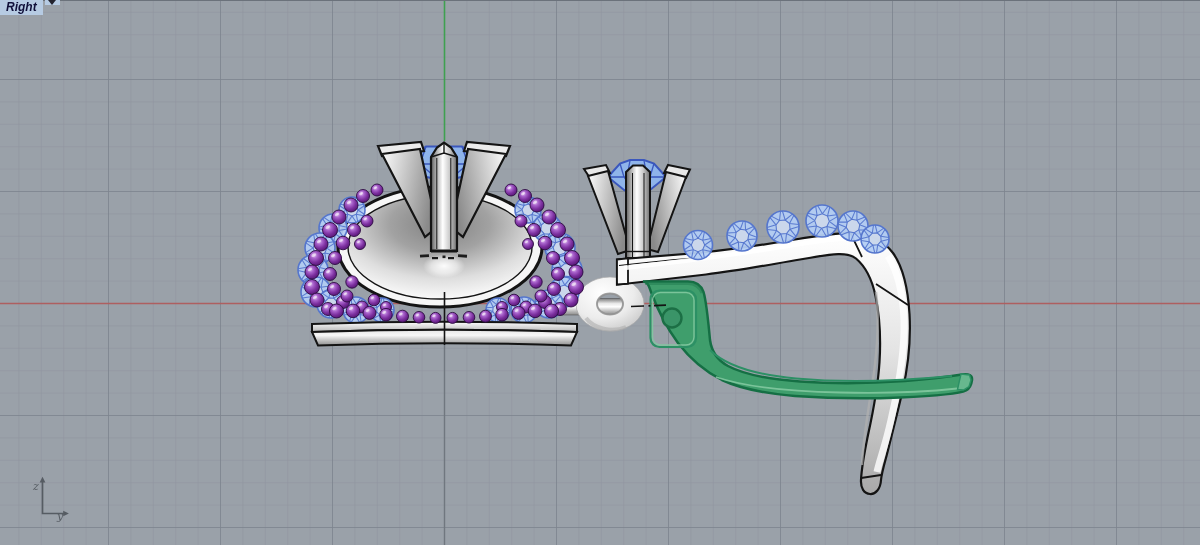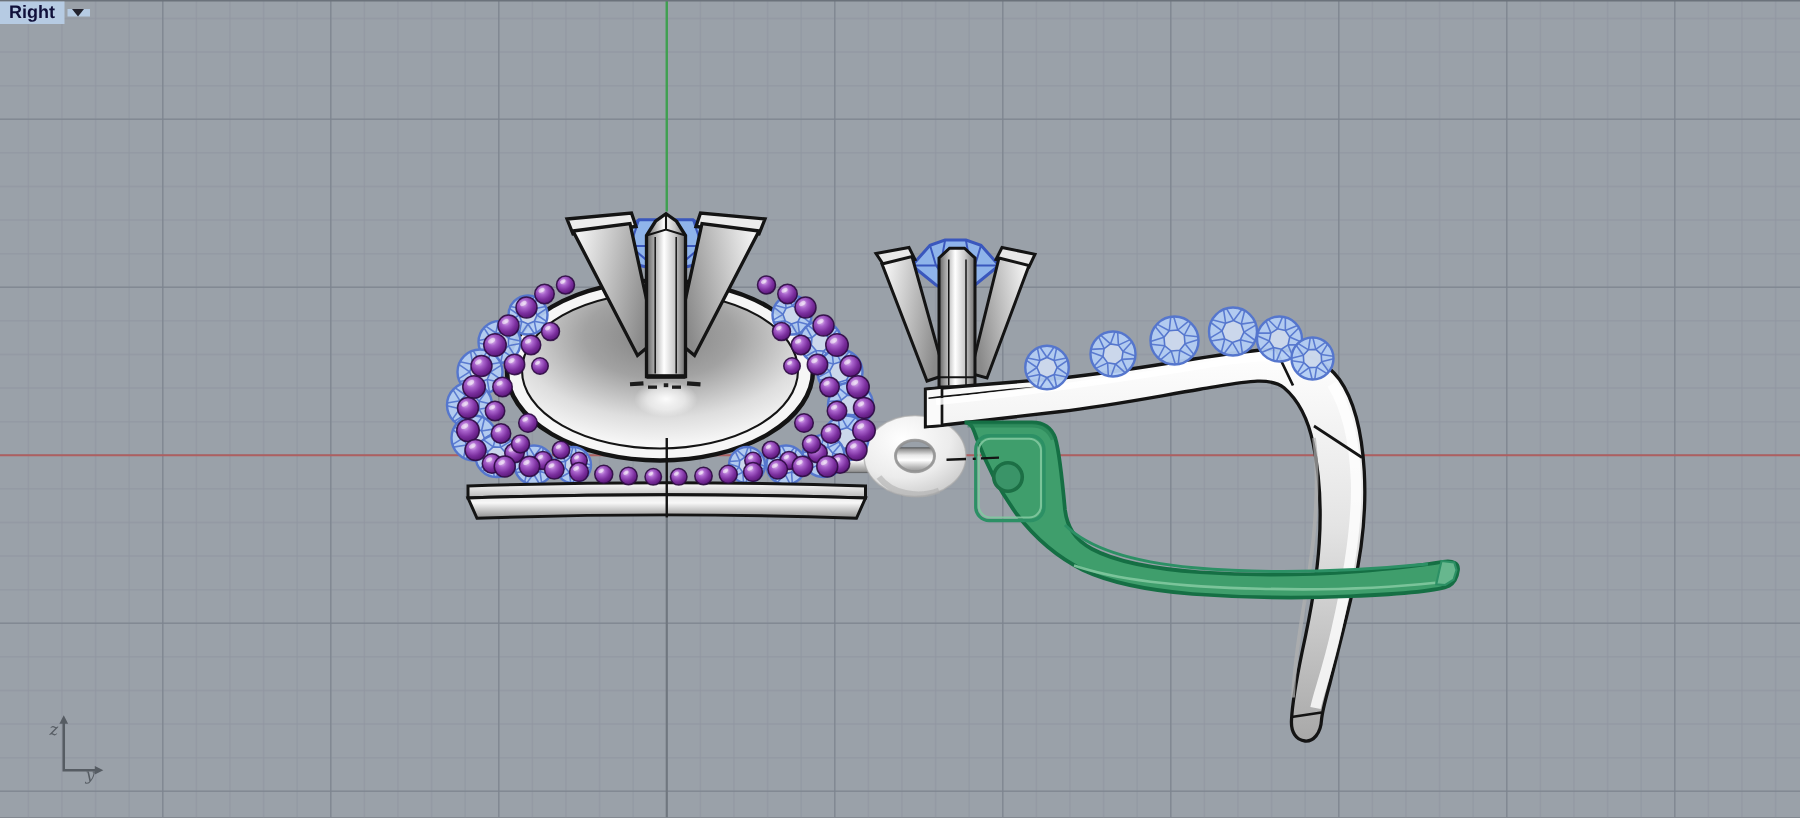--- a/index.html
+++ b/index.html
@@ -2,21 +2,21 @@
 <html><head>
 <meta charset="utf-8">
 <style>
   html,body{margin:0;padding:0;background:#70777f;}
   #viewport{
     position:relative;width:1200px;height:545px;overflow:hidden;
     font-family:"Liberation Sans",sans-serif;
   }
   #viewport svg{position:absolute;left:0;top:0;}
   .vp-title{
-    position:absolute;left:0;top:0;height:16px;display:flex;align-items:center;z-index:5;
+    position:absolute;left:0;top:0;height:16px;display:flex;align-items:flex-start;z-index:5;font-style:italic;
   }
   .vp-title .label{
     padding:0 6px;font-size:12px;font-weight:bold;line-height:15px;cursor:default;
   }
   .vp-title .arrow-box{
     margin-left:2px;width:15px;display:flex;align-items:center;justify-content:center;
   }
   .vp-title .arrow{
     width:0;height:0;border-left:4px solid transparent;border-right:4px solid transparent;
     border-top:5px solid #23232e;

